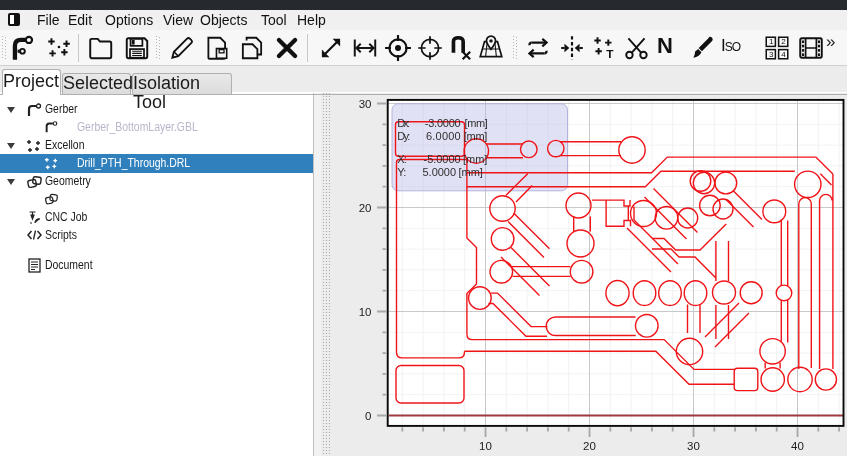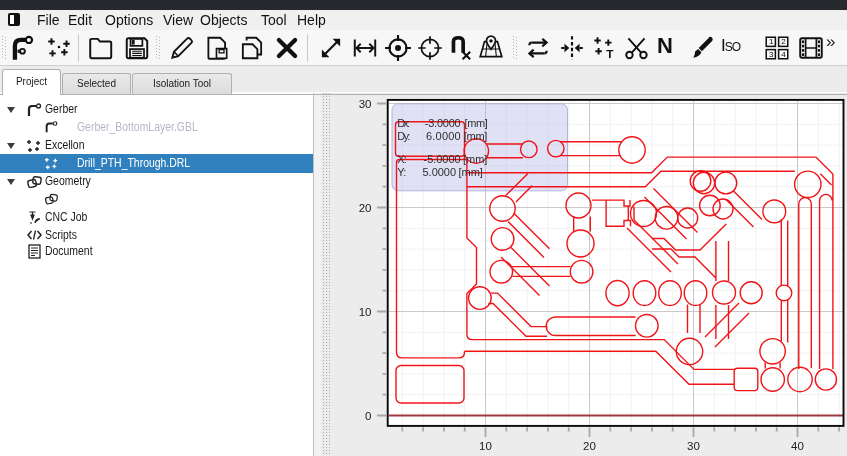--- a/index.html
+++ b/index.html
@@ -5,21 +5,21 @@
 #titlebar{position:absolute;left:0;top:0;width:847px;height:10px;background:#262a2e}
 #menubar{position:absolute;left:0;top:10px;width:847px;height:20px;background:#f0f0f0;font-size:14px;color:#111}
 #menubar span{position:absolute;top:2px}
 #menuicon{position:absolute;left:8px;top:3px;width:12px;height:13px;background:#111;border-radius:2px}
 #menuicon::after{content:"";position:absolute;left:2px;top:2px;width:4px;height:9px;background:#fff}
 #toolbar{position:absolute;left:0;top:30px;width:847px;height:36px;background:#f7f7f7;border-bottom:1px solid #d0d0d0}
 .ticon{position:absolute;top:4px;width:28px;height:28px}
 .tsep{position:absolute;top:4px;width:1px;height:28px;background:#c8c8c8}
 .thandle{position:absolute;top:6px;width:5px;height:24px;background-image:repeating-linear-gradient(to bottom,#b5b5b5 0 1px,transparent 1px 3px),repeating-linear-gradient(to bottom,#b5b5b5 0 1px,transparent 1px 3px);background-size:1px 100%,1px 100%;background-position:0 0,3px 1px;background-repeat:repeat-y}
 #tabrow{position:absolute;left:0;top:66px;width:847px;height:26px;background:#ececec}
-.tab{position:absolute;font-size:10px;color:#1a1a1a;text-align:center;border:1px solid #b0b0b0;border-bottom:none;border-radius:3px 3px 0 0}
+.tab{position:absolute;font-size:18px;color:#1a1a1a;border:1px solid #b0b0b0;border-bottom:none;border-radius:3px 3px 0 0}
 .tab.active{background:#fff;top:3px;height:26px;line-height:23px;z-index:3}
 .tab.inactive{background:linear-gradient(#e9e9e9,#dcdcdc);top:7px;height:21px;line-height:19px;z-index:2}
 #tabline{position:absolute;left:0;top:94px;width:331px;height:1px;background:#b0b0b0;z-index:1}
 #tabline2{position:absolute;left:331px;top:94px;width:516px;height:1px;background:#b0b0b0;z-index:1}
 #treepanel{position:absolute;left:0;top:95px;width:313px;height:361px;background:#fff;font-size:12px;color:#1a1a1a}
 .trow{position:absolute;left:0;width:313px;height:18.5px;line-height:18.5px}
 .trow .lbl{position:absolute;top:0;display:inline-block;transform:scaleX(.87);transform-origin:left center;white-space:nowrap}
 .trow .lblfull{transform:none}
 .trow .icn{position:absolute;top:2px}
 .trow .icn svg{display:block}
@@ -269,21 +269,21 @@
     </div>
   <div class="trow" style="top:131px">
       <span class="icn" style="left:26px">
         <svg width="17" height="14" viewBox="0 0 17 14">
           <path d="M5.5,3 L2,7 L5.5,11 M11.5,3 L15,7 L11.5,11" fill="none" stroke="#222" stroke-width="1.5"></path>
           <path d="M9.5,2.5 L7.5,11.5" stroke="#222" stroke-width="1.3"></path>
         </svg>
       </span>
       <span class="lbl" style="left:45px">Scripts</span>
     </div>
-  <div class="trow" style="top:147px">
+  <div class="trow" style="top:161px">
       <span class="icn" style="left:28px">
         <svg width="13" height="15" viewBox="0 0 13 15">
           <rect x="1" y="1" width="11" height="13" fill="none" stroke="#222" stroke-width="1.3"></rect>
           <path d="M3,4 h7 M3,6.5 h7 M3,9 h7 M3,11.5 h4" stroke="#222" stroke-width="1"></path>
         </svg>
       </span>
       <span class="lbl" style="left:45px">Document</span>
     </div>
 </div>
 <div id="scrollstrip"></div>

